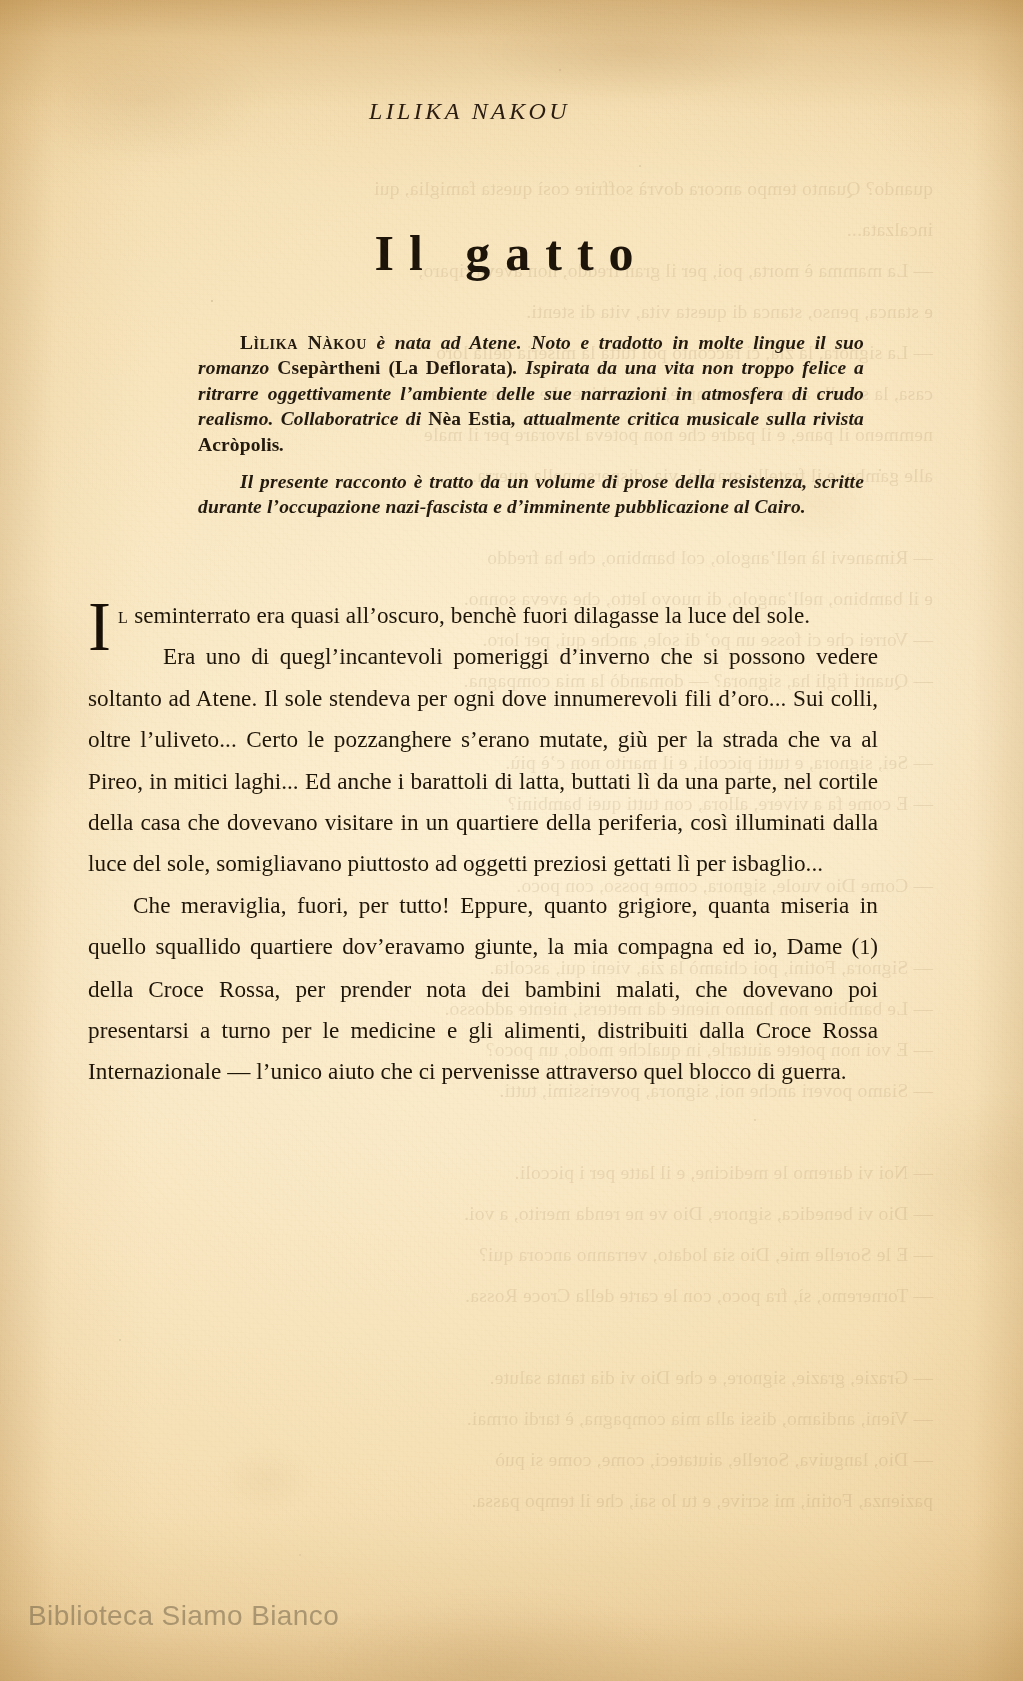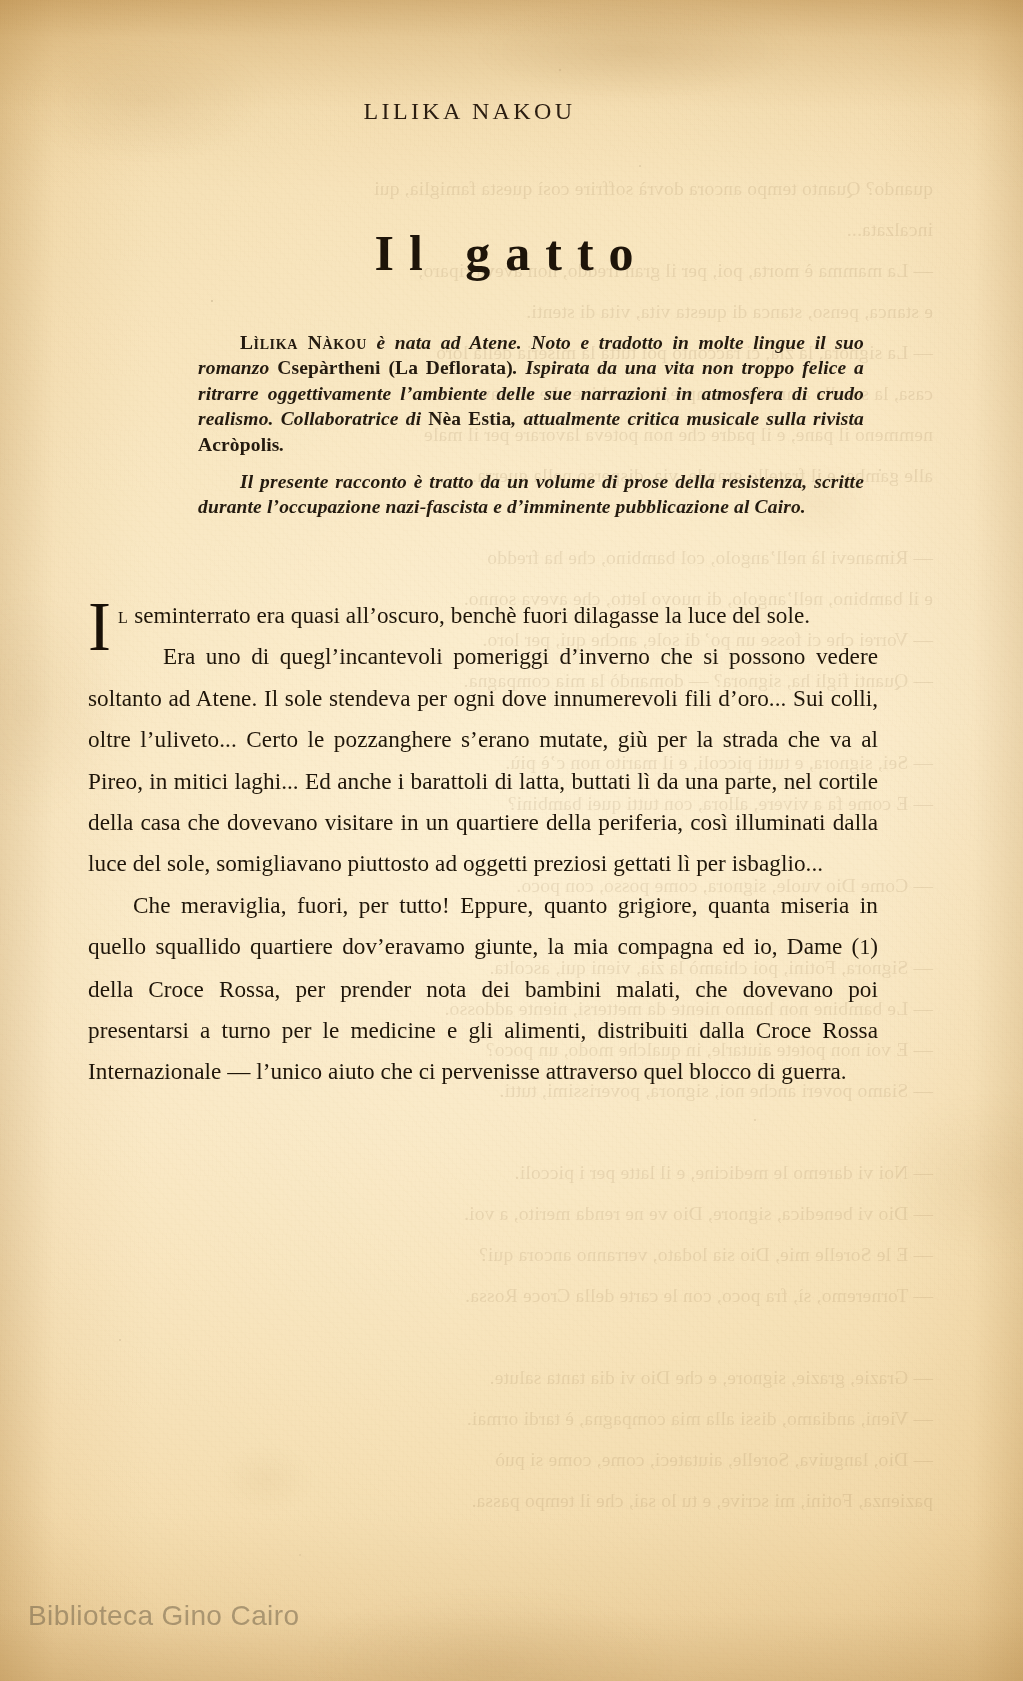--- a/index.html
+++ b/index.html
@@ -109,20 +109,21 @@
     width: 1023px;
     height: 1681px;
   }
 
   .running-head {
     position: absolute;
     top: 98px;
     left: 0;
     width: 939px;
     text-align: center;
+    font-style: italic;
     font-size: 24px;
     letter-spacing: 3.4px;
     color: #2a1d11;
     font-family: "Liberation Serif", "DejaVu Serif", serif;
   }
 
   .title {
     position: absolute;
     top: 190px;
     left: 0;
@@ -281,19 +282,19 @@
 
     <div class="body">
       <p class="first"><span class="dropcap">I</span><span class="smallcaps">l</span><span> seminterrato era quasi all’oscuro, benchè fuori dilagasse la luce del sole.</span></p>
       <p>Era uno di quegl’incantevoli pomeriggi d’inverno che si possono vedere soltanto ad Atene. Il sole stendeva per ogni dove innumerevoli fili d’oro... Sui colli, oltre l’uliveto... Certo le pozzanghere s’erano mutate, giù per la strada che va al Pireo, in mitici laghi... Ed anche i barattoli di latta, buttati lì da una parte, nel cortile della casa che dovevano visitare in un quartiere della periferia, così illuminati dalla luce del sole, somigliavano piuttosto ad oggetti preziosi gettati lì per isbaglio...</p>
       <p><span>Che meraviglia, fuori, per tutto! Eppure, quanto grigiore, quanta miseria in quello squallido quartiere dov’eravamo giunte, la mia compagna ed io, Dame (</span><span class="oldstyle-one">1</span><span>) della Croce Rossa, per prender nota dei bambini malati, che dovevano poi presentarsi a turno per le medicine e gli alimenti, distribuiti dalla Croce Rossa Internazionale — l’unico aiuto che ci pervenisse attraverso quel blocco di guerra.</span></p>
     </div>
 
     <div class="footrule"></div>
 
 
-    <div class="watermark">Biblioteca Gino Cairo</div>
+    <div class="watermark">Biblioteca Siamo Bianco</div>
   </div>
 
   <div class="grain"></div>
   <div class="blotches"></div>
   <div class="speckles"></div>
 </div>
 
 </body></html>

